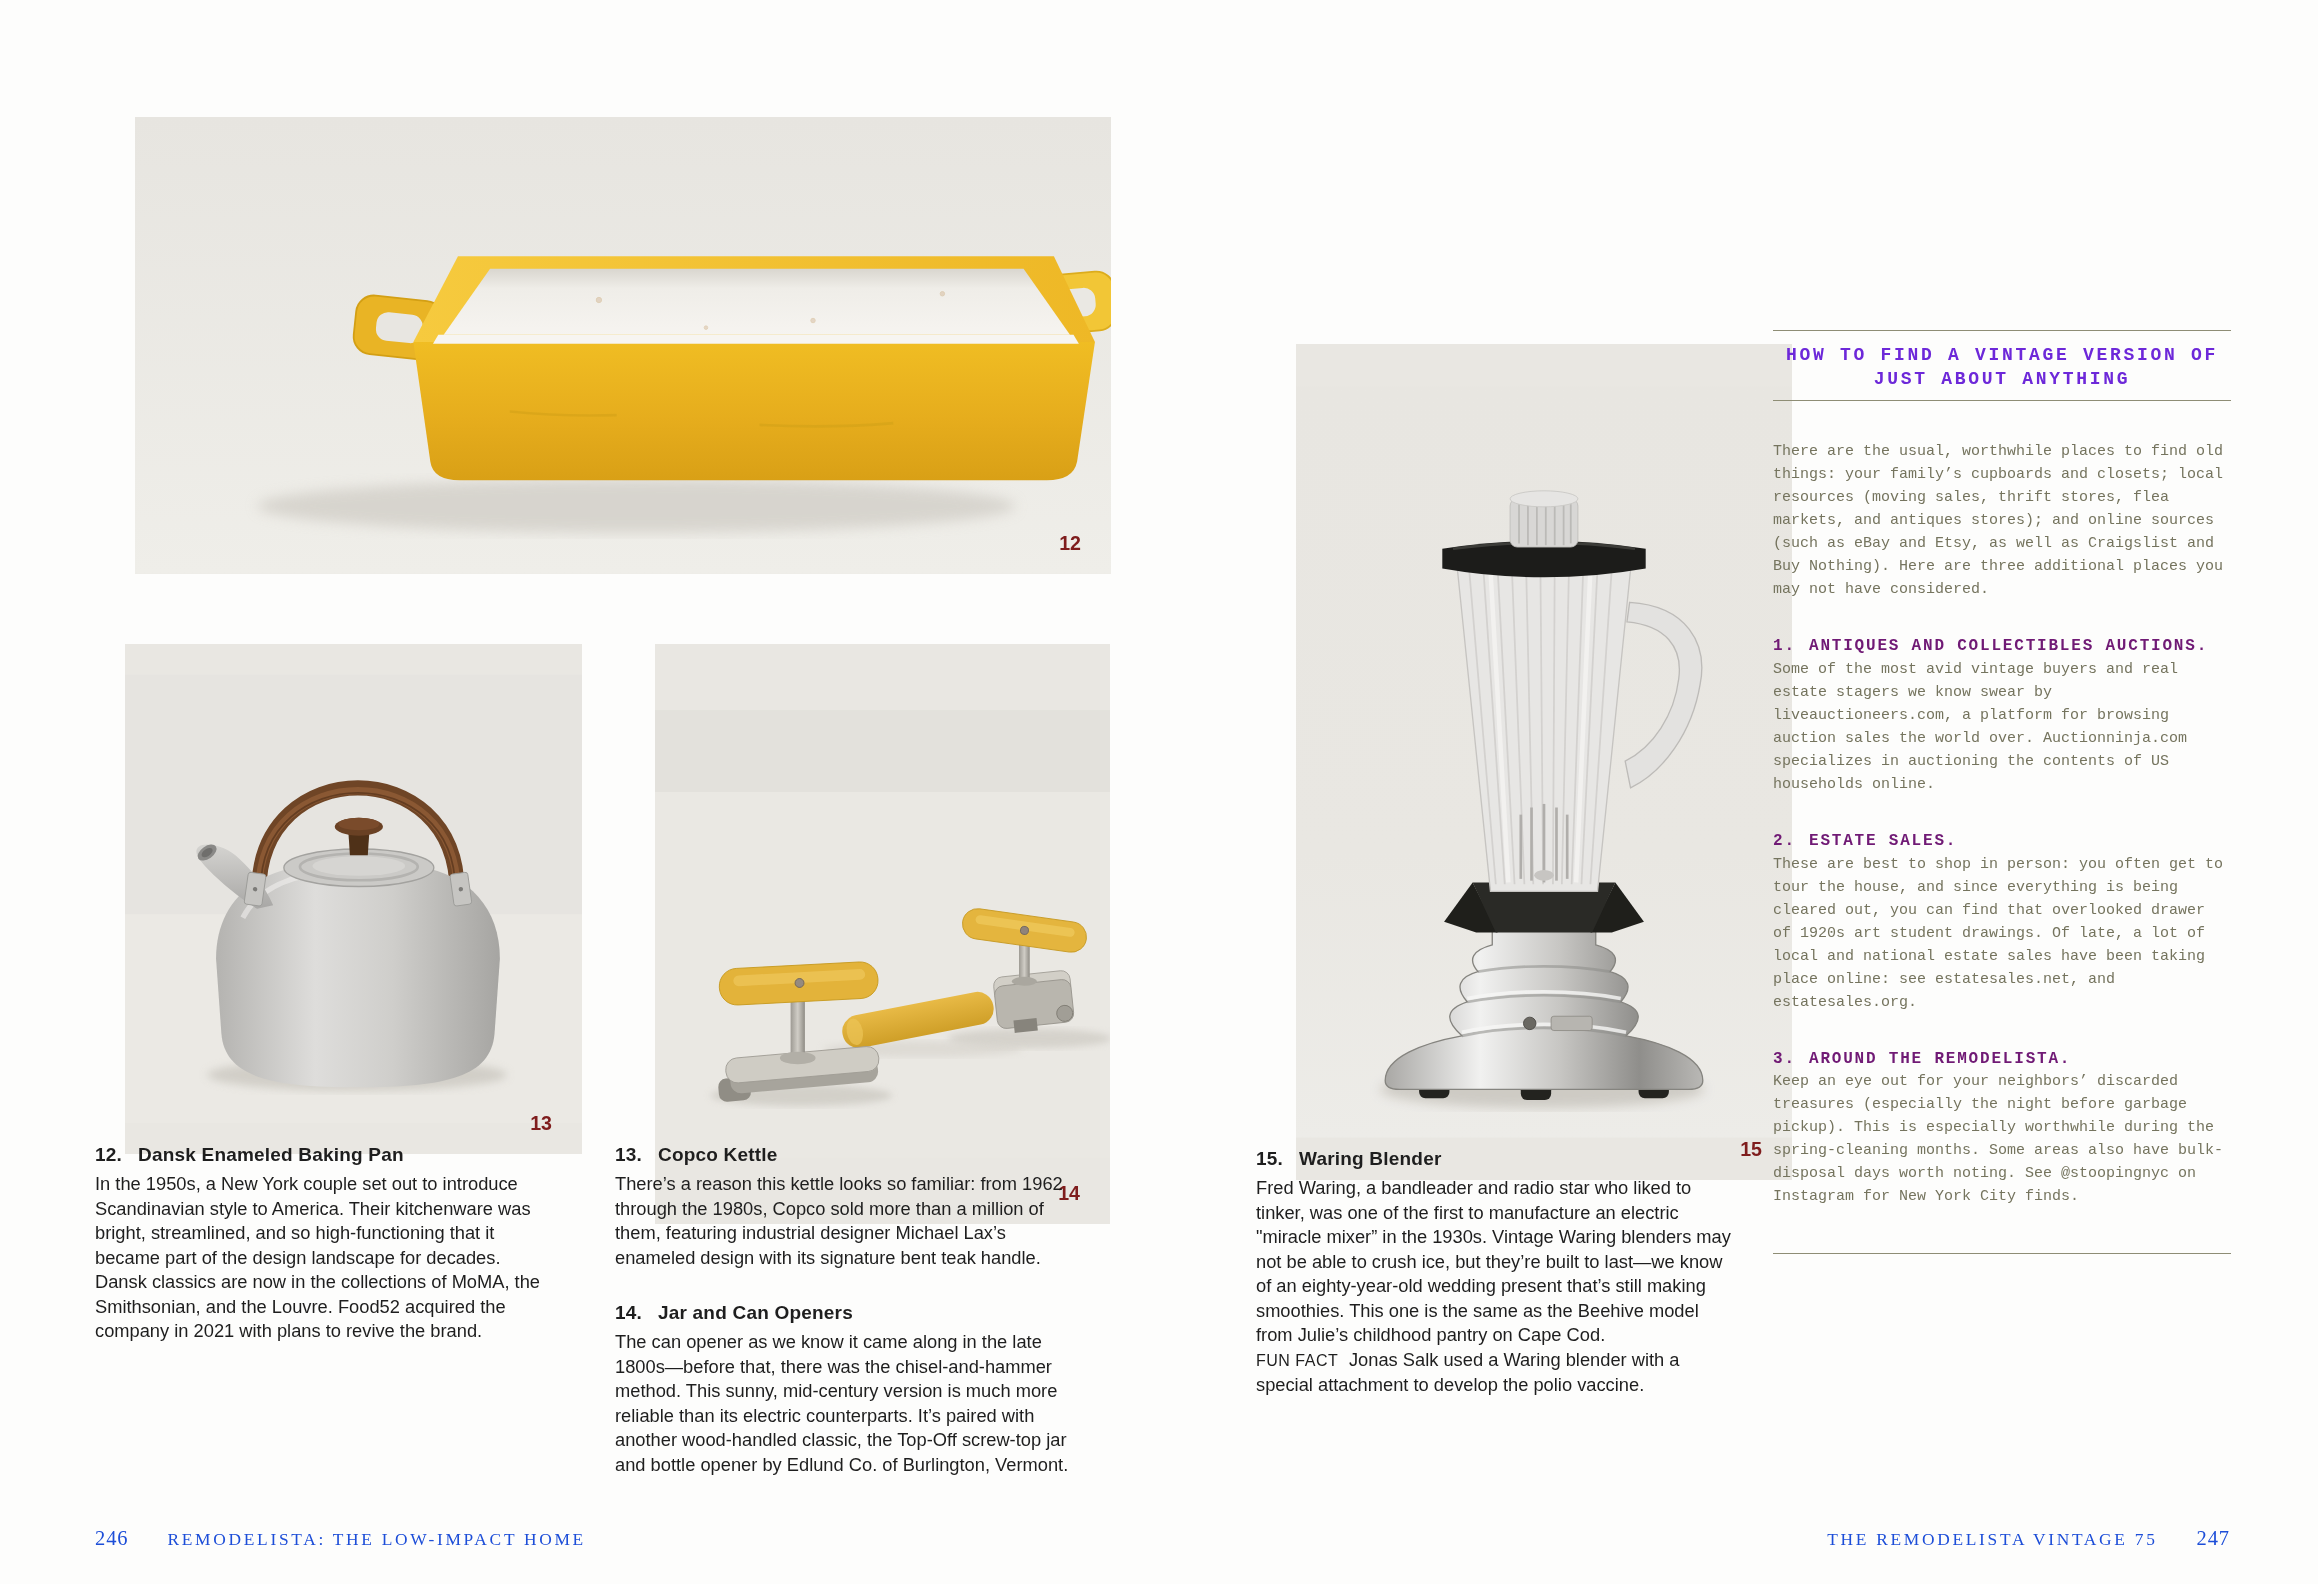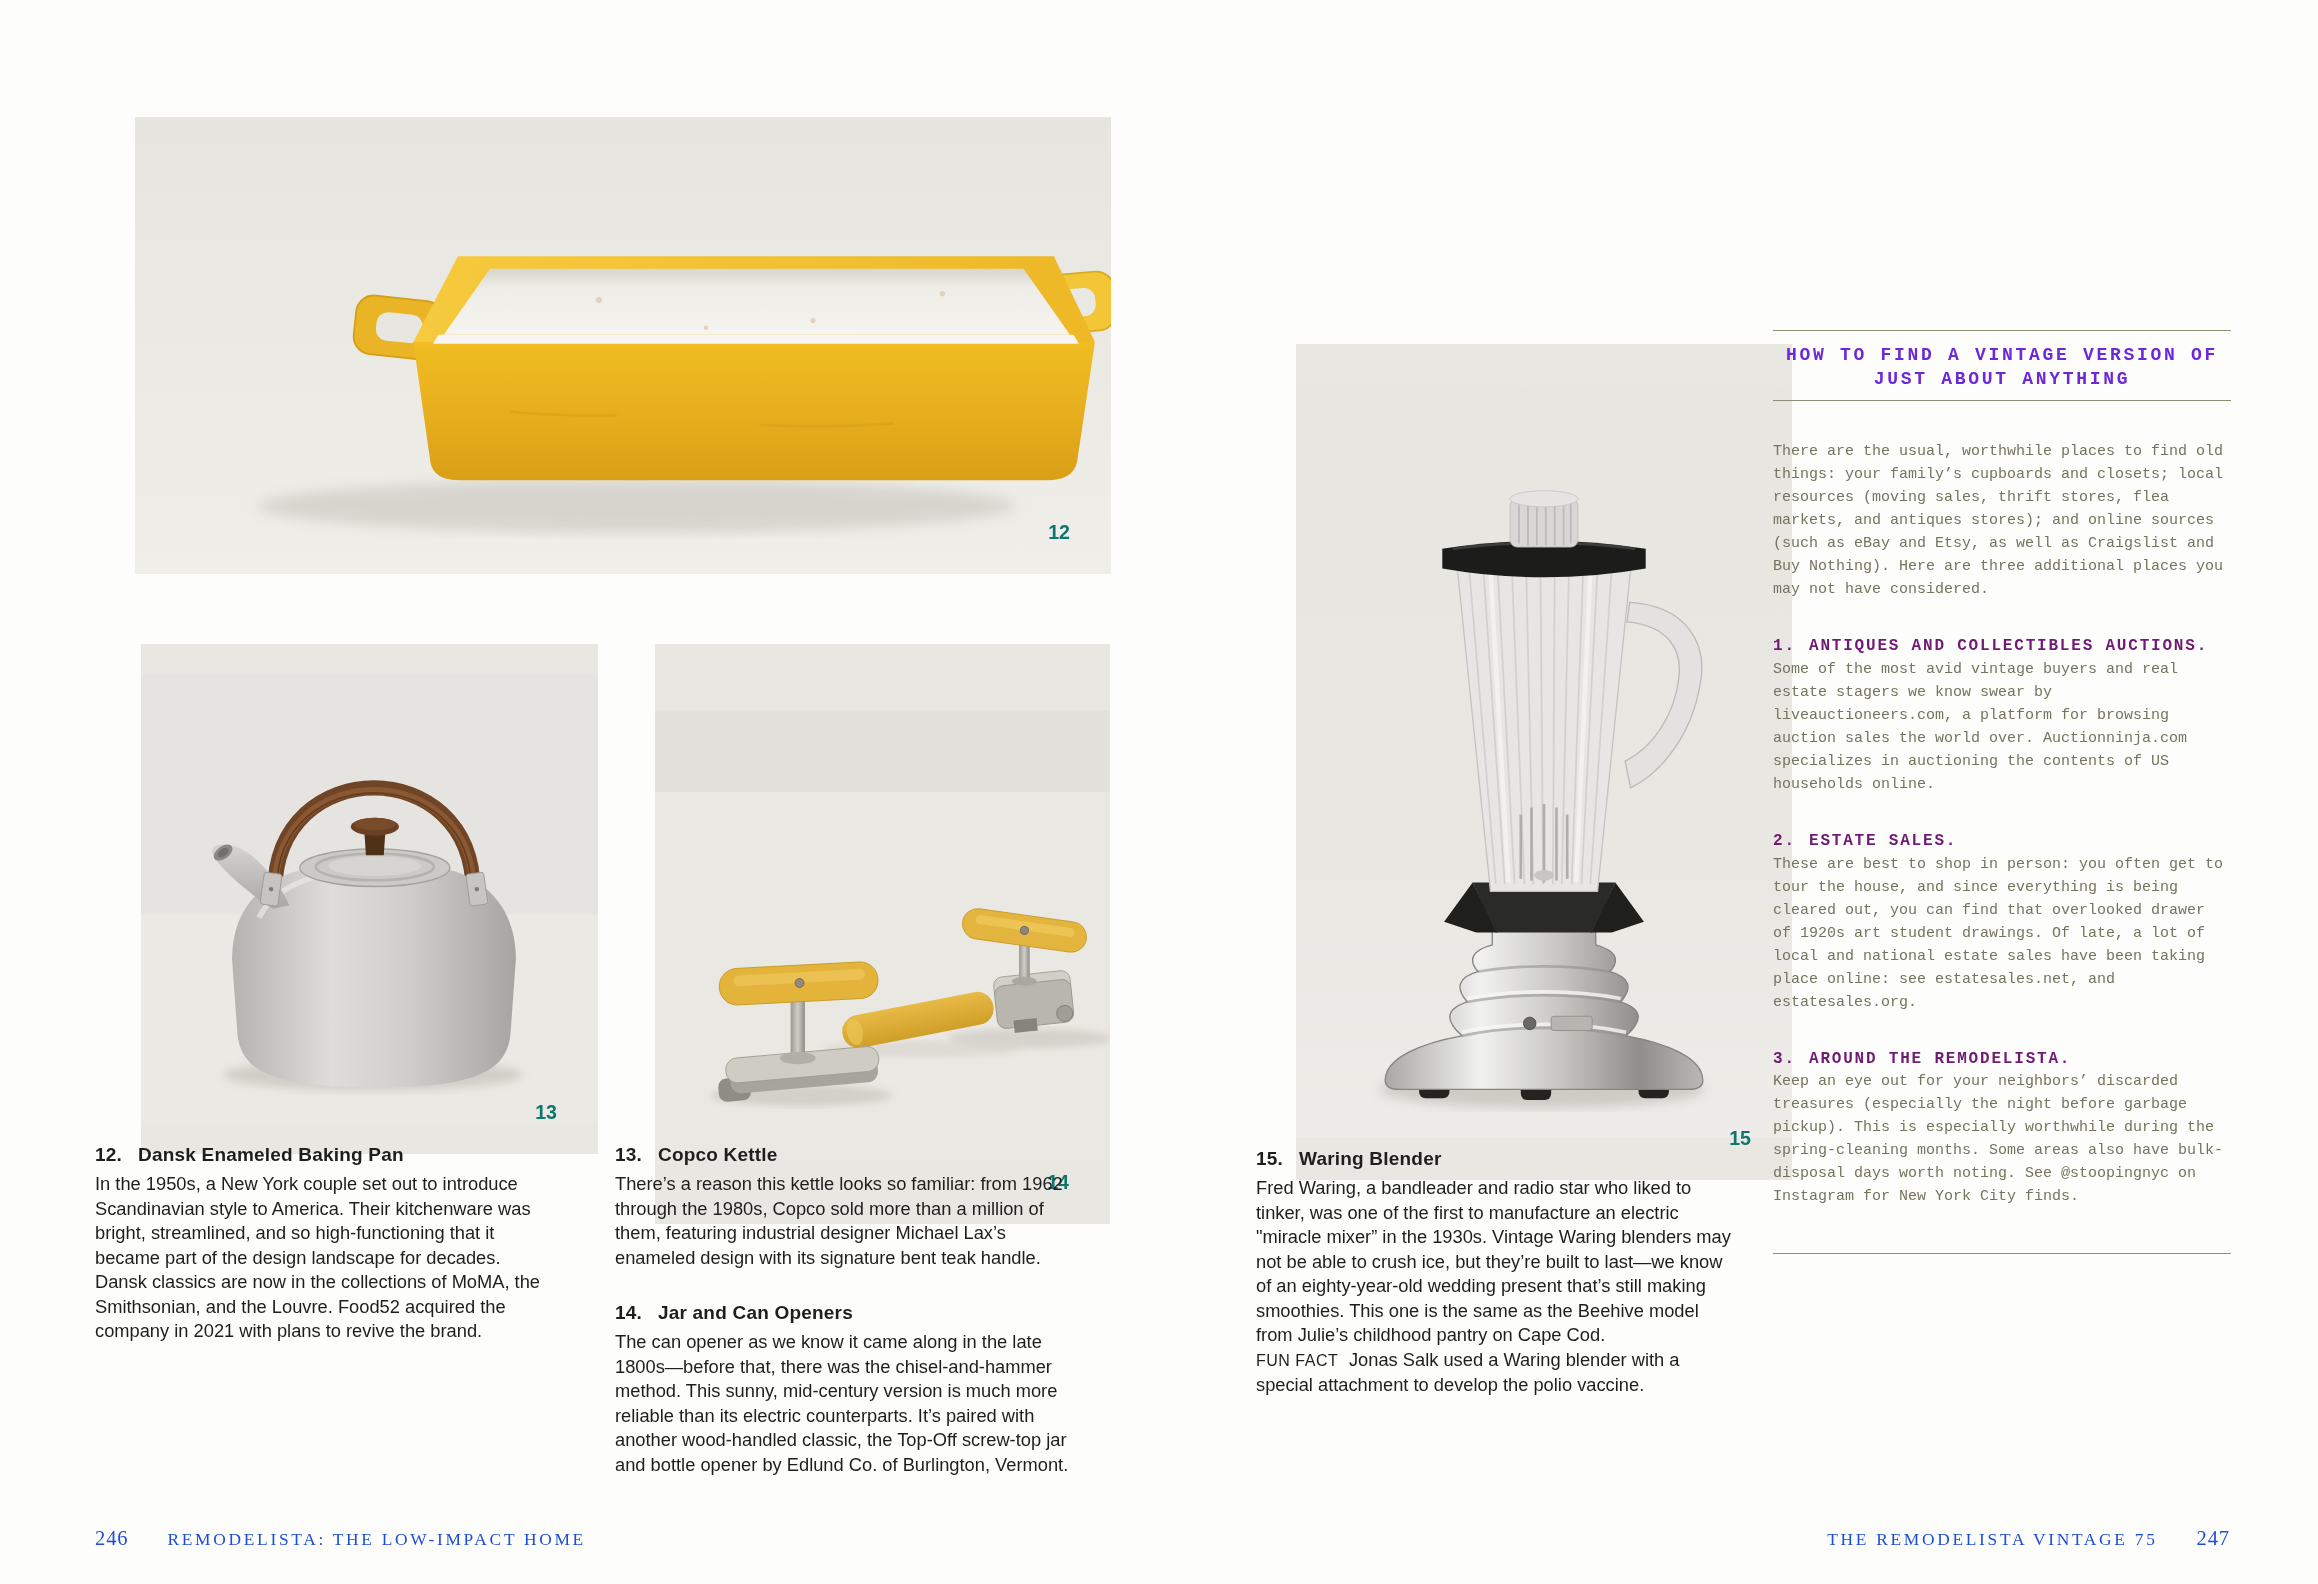--- a/index.html
+++ b/index.html
@@ -6,26 +6,26 @@
   .spread {
     position:relative; width:2319px; height:1585px;
     background:#fdfdfc; overflow:hidden;
     font-family:"Liberation Sans", sans-serif; color:#1e1e1e;
   }
 
   
   .photo { position:absolute; background:#e9e7e2; }
   .photo svg { display:block; width:100%; height:100%; }
   .photo .num {
-    position:absolute; right:25px; bottom:14.3px; margin:16px;
-    font-size:19.6px; font-weight:700; color:#0f766e;
+    position:absolute; right:25px; bottom:14.3px; margin:5px;
+    font-size:19.6px; font-weight:700; color:#7f1d1d;
     font-family:"Liberation Sans", sans-serif;
   }
   #photo-pan     { left:95px; top:103px;  width:976px; height:457px; }
-  #photo-kettle  { left:101px; top:630px;  width:457px;  height:510px; }
+  #photo-kettle  { left:85px; top:630px;  width:457px;  height:510px; }
   #photo-openers { left:615px; top:630px;  width:455px;  height:580px; }
   #photo-blender { left:1256px; top:330px; width:496px;  height:836px; }
 
   
   .entry-col { position:absolute; }
   #col-12 { left:95px;  top:1144px; width:446px; }
   #col-13 { left:615px;  top:1144px; width:458px; }
   #col-15 { left:1256px; top:1148px; width:482px; }
   .entry h3 {
     margin:0 0 6.2px 0; font-size:19px; font-weight:700; letter-spacing:0.2px;

